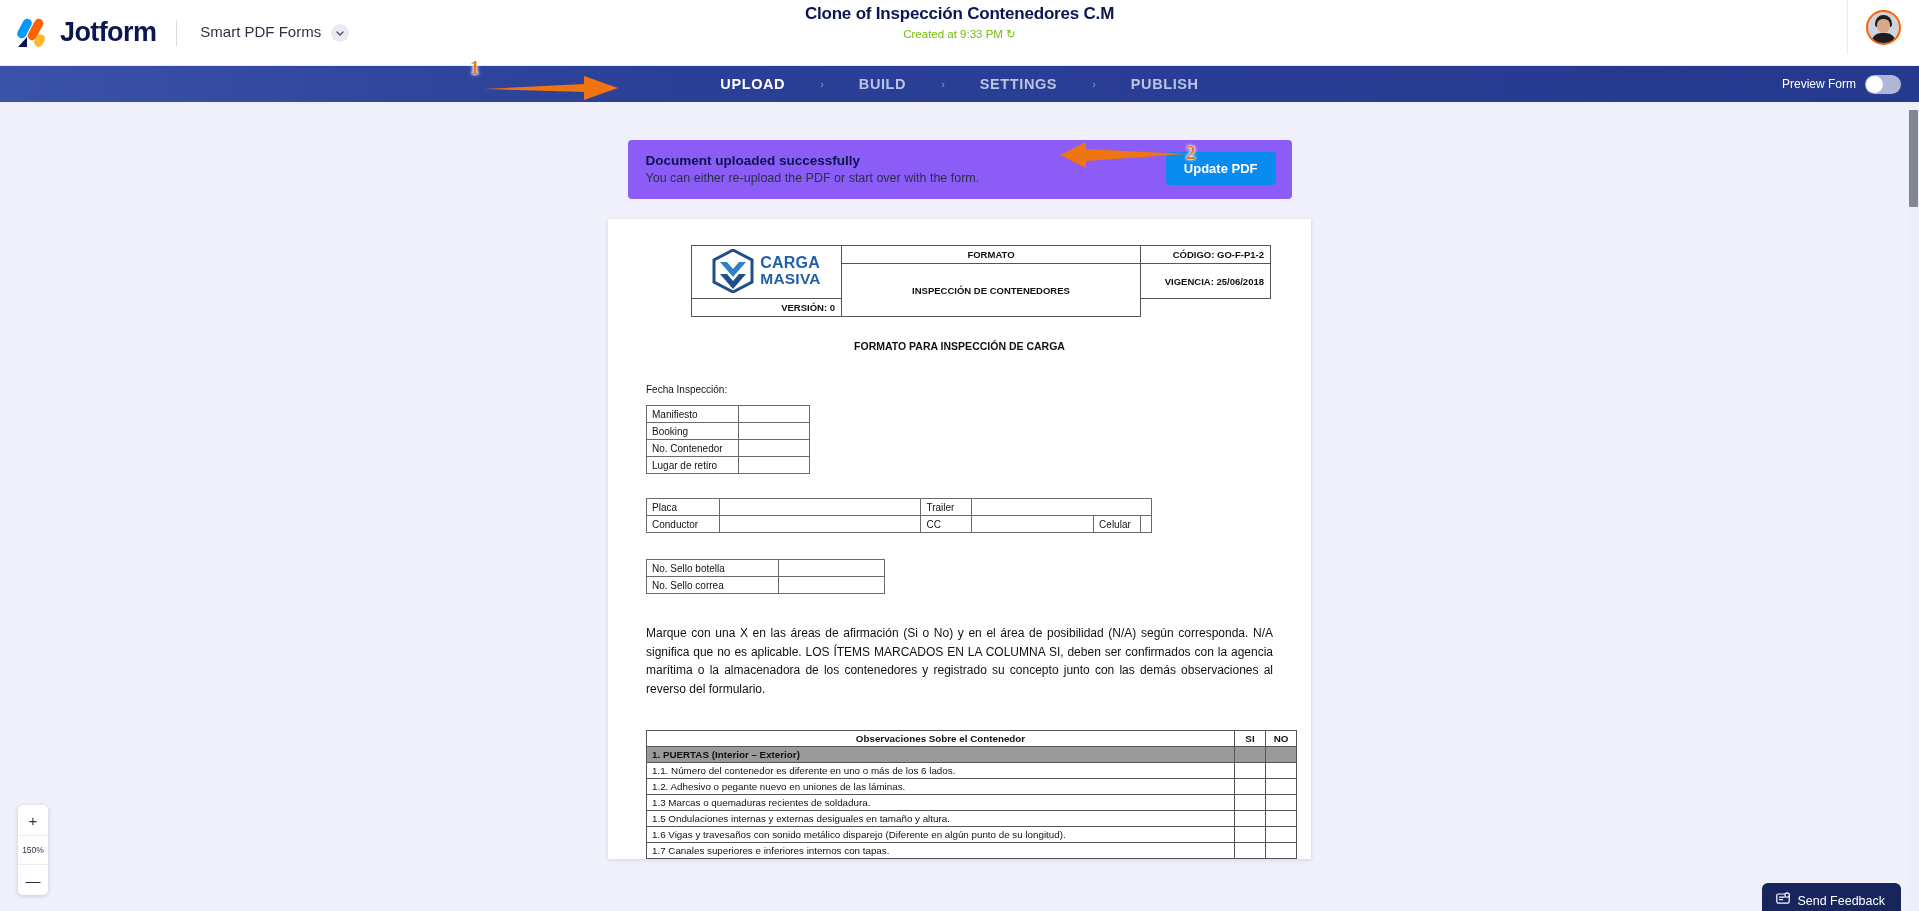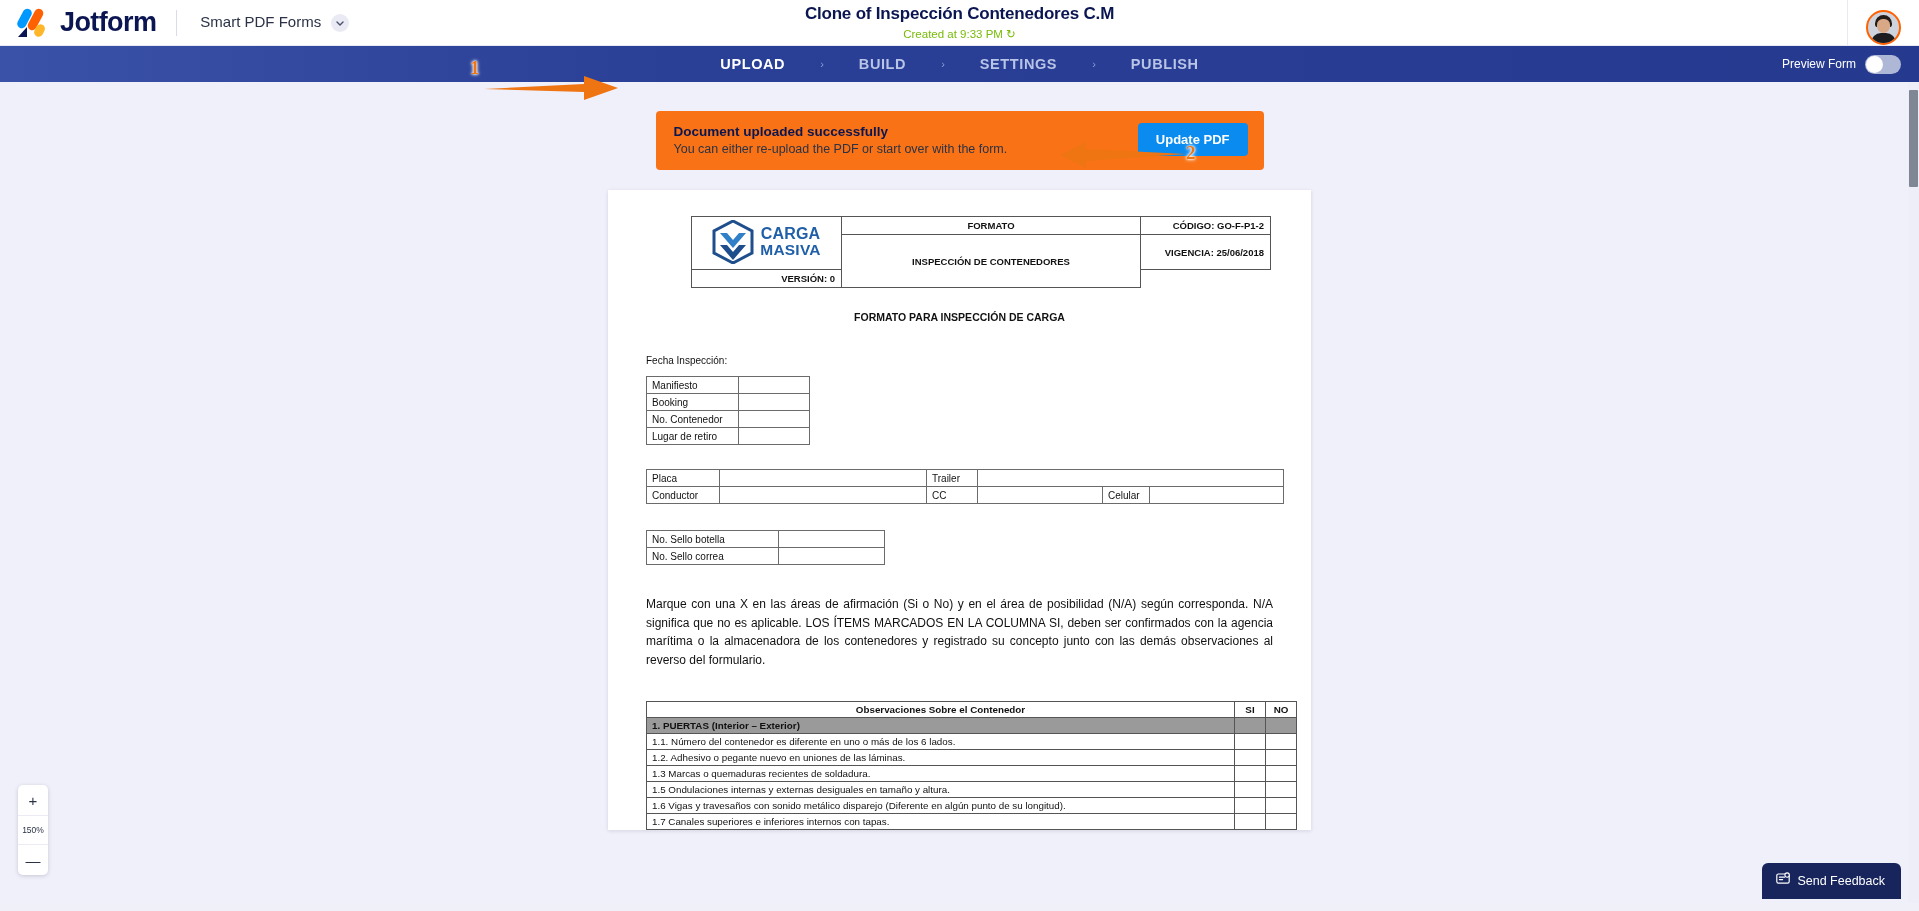--- a/index.html
+++ b/index.html
@@ -6,21 +6,21 @@
   html, body {
     width: 1919px; height: 911px;
     overflow: hidden;
     font-family: "Liberation Sans", sans-serif;
     background: #f0f0f8;
   }
 
   
   .topbar {
     position: relative;
-    height: 46px;
+    height: 66px;
     background: #ffffff;
     display: flex;
     align-items: center;
     border-bottom: 1px solid #e9e9f3;
   }
   .brand-wrap { display: flex; align-items: center; padding-left: 16px; gap: 10px; }
   .jf-logo { width: 34px; height: 30px; position: relative; }
   .jf-logo i { position: absolute; display: block; border-radius: 5px; }
   .jf-bar-blue  { width: 9px; height: 21px; background: #0099ff; left: 4px;  top: 0px;  transform: rotate(28deg); }
   .jf-bar-orange{ width: 9px; height: 23px; background: #ff6100; left: 15px; top: 0px;  transform: rotate(28deg); }
@@ -94,22 +94,22 @@
 
   
   .content {
     position: relative;
     height: 821px;
     background: #f0f0fa;
     overflow: hidden;
   }
 
   .alert {
-    width: 608px; margin: 29px auto 0;
-    background: #f97316; border-radius: 4px;
+    width: 664px; margin: 38px auto 0;
+    background: #8b5cf6; border-radius: 4px;
     padding: 12px 16px 14px 18px;
     display: flex; align-items: center; justify-content: space-between;
   }
   .alert-title { font-size: 13.5px; font-weight: bold; color: #0a1551; }
   .alert-desc  { font-size: 12.5px; color: #2b3245; margin-top: 3px; text-align: center; }
   .btn-update {
     background: #0a8bf0; color: #fff; border: none; border-radius: 4px;
     font-size: 13px; font-weight: bold; padding: 9px 18px; cursor: pointer;
     font-family: "Liberation Sans", sans-serif;
   }
@@ -125,39 +125,39 @@
     color: #111;
   }
 
   
   table.hdr { border-collapse: collapse; width: 100%; margin: 0 0 0 45px; width: 580px; }
   table.hdr td { border: 1px solid #555; padding: 3px 6px; font-size: 9.5px; }
   .logo-cell { width: 150px; text-align: center; vertical-align: middle; }
   .carga-logo { display: inline-flex; align-items: center; gap: 6px; }
   .carga-hex { width: 42px; height: 44px; position: relative; }
   .carga-hex svg { display: block; }
-  .carga-txt { text-align: center; line-height: 1.0; }
+  .carga-txt { text-align: left; line-height: 1.0; }
   .carga-txt .l1, .carga-txt .l2 {
     font-family: "Liberation Sans", sans-serif;
     font-weight: bold; font-size: 16px; color: #1f5fa8; letter-spacing: 0.2px;
   }
   .carga-txt .l2 { font-size: 15.5px; }
   .ctr { text-align: center; font-weight: bold; }
   .code-cell { width: 130px; font-weight: bold; text-align: right; }
 
   .doc-title { text-align: center; font-weight: bold; font-size: 10.5px; margin: 23px 0 0; }
   .fecha { font-size: 10px; margin: 32px 0 10px 0; }
 
   table.grid { border-collapse: collapse; }
   table.grid td { border: 1px solid #6b6b6b; font-size: 10px; padding: 2px 5px; height: 17px; }
   table.t-manifiesto { width: 164px; margin-bottom: 24px; }
   table.t-manifiesto td.lbl { width: 92px; }
   table.t-cliente { width: 630px; margin-bottom: 24px; }
   table.t-cliente td.lbl { width: 93px; }
-  table.t-placa { width: 638px; margin-bottom: 26px; }
+  table.t-placa { width: 506px; margin-bottom: 26px; }
   table.t-sello { width: 239px; margin-bottom: 30px; }
   table.t-sello td.lbl { width: 132px; }
 
   .para { font-size: 12px; line-height: 1.55; text-align: justify; margin-bottom: 32px; }
 
   table.t-obs { border-collapse: collapse; width: 651px; }
   table.t-obs td, table.t-obs th {
     border: 1px solid #555; font-size: 9.8px; padding: 2px 5px; height: 15px;
   }
   table.t-obs th { font-weight: bold; text-align: center; }

